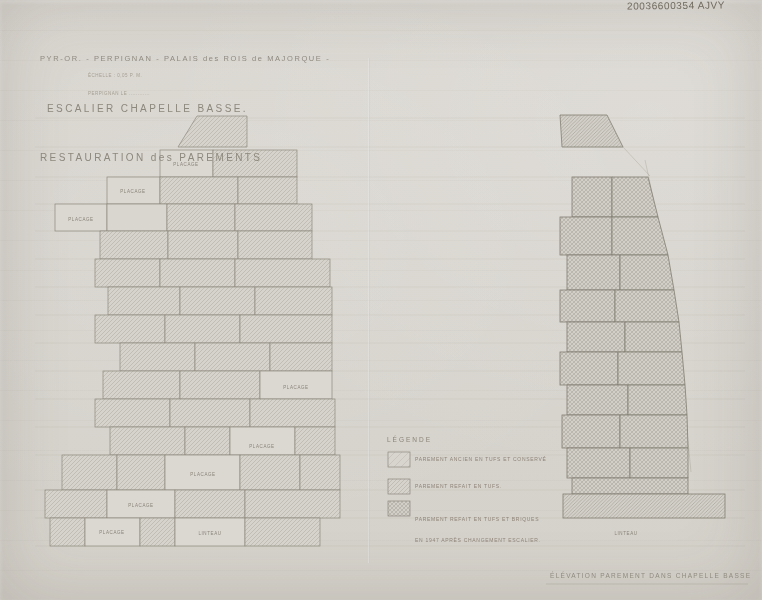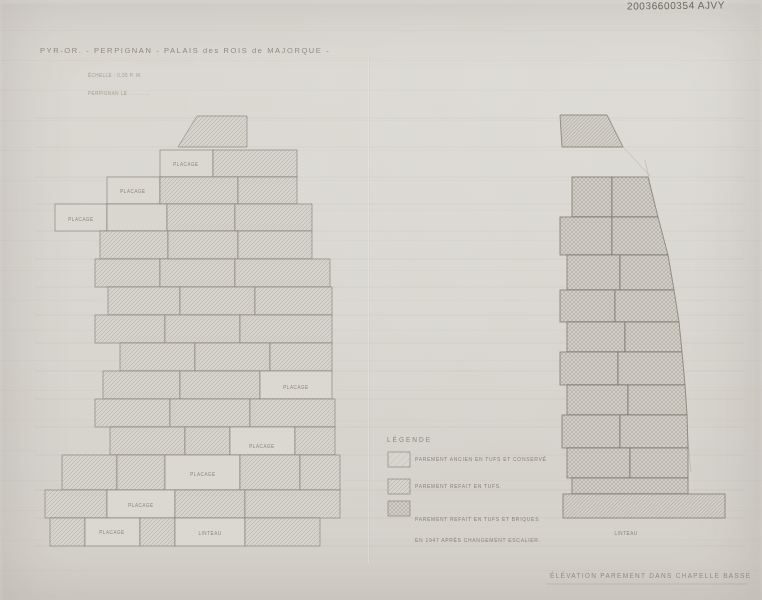--- a/index.html
+++ b/index.html
@@ -9,21 +9,21 @@
       repeating-linear-gradient(180deg, rgba(120,114,102,0.04) 0 1px, transparent 1px 30px),
       radial-gradient(ellipse at 30% 40%, rgba(255,255,255,0.10), transparent 60%),
       radial-gradient(ellipse at 85% 20%, rgba(255,255,255,0.14), transparent 55%),
       linear-gradient(180deg,#dad7d1 0%, #d7d4ce 40%, #d5d2cb 100%);
     box-shadow: inset 0 0 70px rgba(88,82,70,0.20), inset 0 2px 4px rgba(255,255,255,0.35);
     font-family:"Liberation Sans", sans-serif;
     color:#8a857a;
   }
   .abs{position:absolute;white-space:pre;}
   .title-block{left:40px;top:10px;}
-  .t1{font-size:7.5px;letter-spacing:1.6px;color:#8f8a80;margin-bottom:4px;}
+  .t1{font-size:7.5px;letter-spacing:1.6px;color:#8f8a80;margin-bottom:4px;margin-top:8px;}
   .t2{font-size:10px;letter-spacing:2.4px;color:#8d887d;margin-left:7px;margin-bottom:2px;}
   .t3{font-size:10px;letter-spacing:2.4px;color:#8d887d;}
   .scale-note{left:88px;top:61px;font-size:4.5px;line-height:6px;letter-spacing:0.5px;color:#a59f92;}
   .ref-number{left:627px;top:0;font-size:10px;letter-spacing:0.6px;color:#6f695e;transform:rotate(-0.6deg);}
   .legend-header{left:387px;top:436px;font-size:6.5px;letter-spacing:2px;color:#8b8579;}
   .legend-entry{font-size:5px;letter-spacing:0.7px;line-height:7px;color:#8d8378;}
   .le1{left:415px;top:456px;}
   .le2{left:415px;top:483px;}
   .le3{left:415px;top:502px;}
   .caption-left{left:76px;top:566px;font-size:8.5px;letter-spacing:2.2px;color:#8a857a;}
@@ -203,20 +203,22 @@
       <rect x="388" y="501" width="22" height="15" fill="url(#patCross)"></rect>
     </g>
 
     <line x1="546" y1="584" x2="748" y2="584" stroke="rgba(120,114,102,0.30)" stroke-width="0.7"></line>
   </svg>
 
   <div class="abs crease"></div>
 
   <div class="abs title-block">
     <div class="t1">PYR-OR. - PERPIGNAN - PALAIS des ROIS de MAJORQUE -</div>
+    <div class="t2">ESCALIER CHAPELLE BASSE.</div>
+    <div class="t3">RESTAURATION des PAREMENTS</div>
   </div>
 
   <div class="abs scale-note">
     <div>ÉCHELLE : 0,05 P. M.</div>
     <div>PERPIGNAN LE ............</div>
   </div>
 
   <div class="abs ref-number">20036600354 AJVY</div>
 
   <div class="abs legend-header">LÉGENDE</div>

